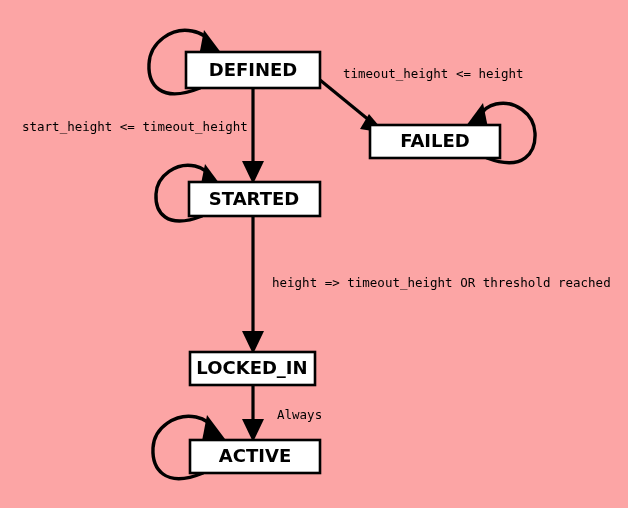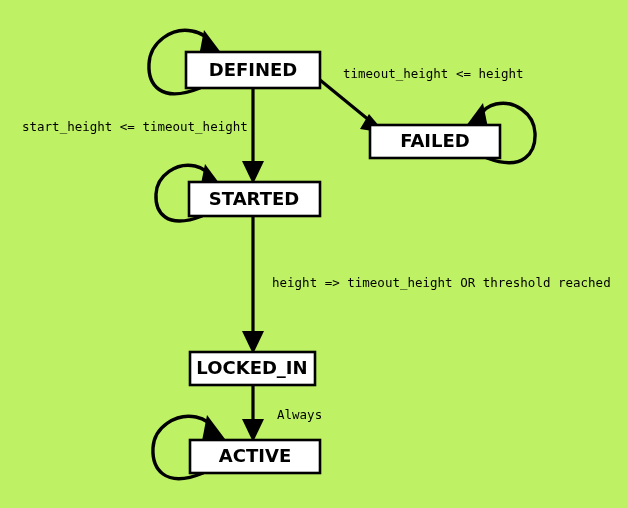--- a/index.html
+++ b/index.html
@@ -10,21 +10,21 @@
   body {
     width: 628px;
     height: 508px;
     overflow: hidden;
     font-family: "Liberation Sans", sans-serif;
   }
   #diagram-root {
     position: relative;
     width: 628px;
     height: 508px;
-    background: #bef264;
+    background: #fca5a5;
   }
   svg.diagram {
     display: block;
     width: 628px;
     height: 508px;
   }
   .state-box-rect {
     fill: #ffffff;
     stroke: #000000;
     stroke-width: 2.6;

